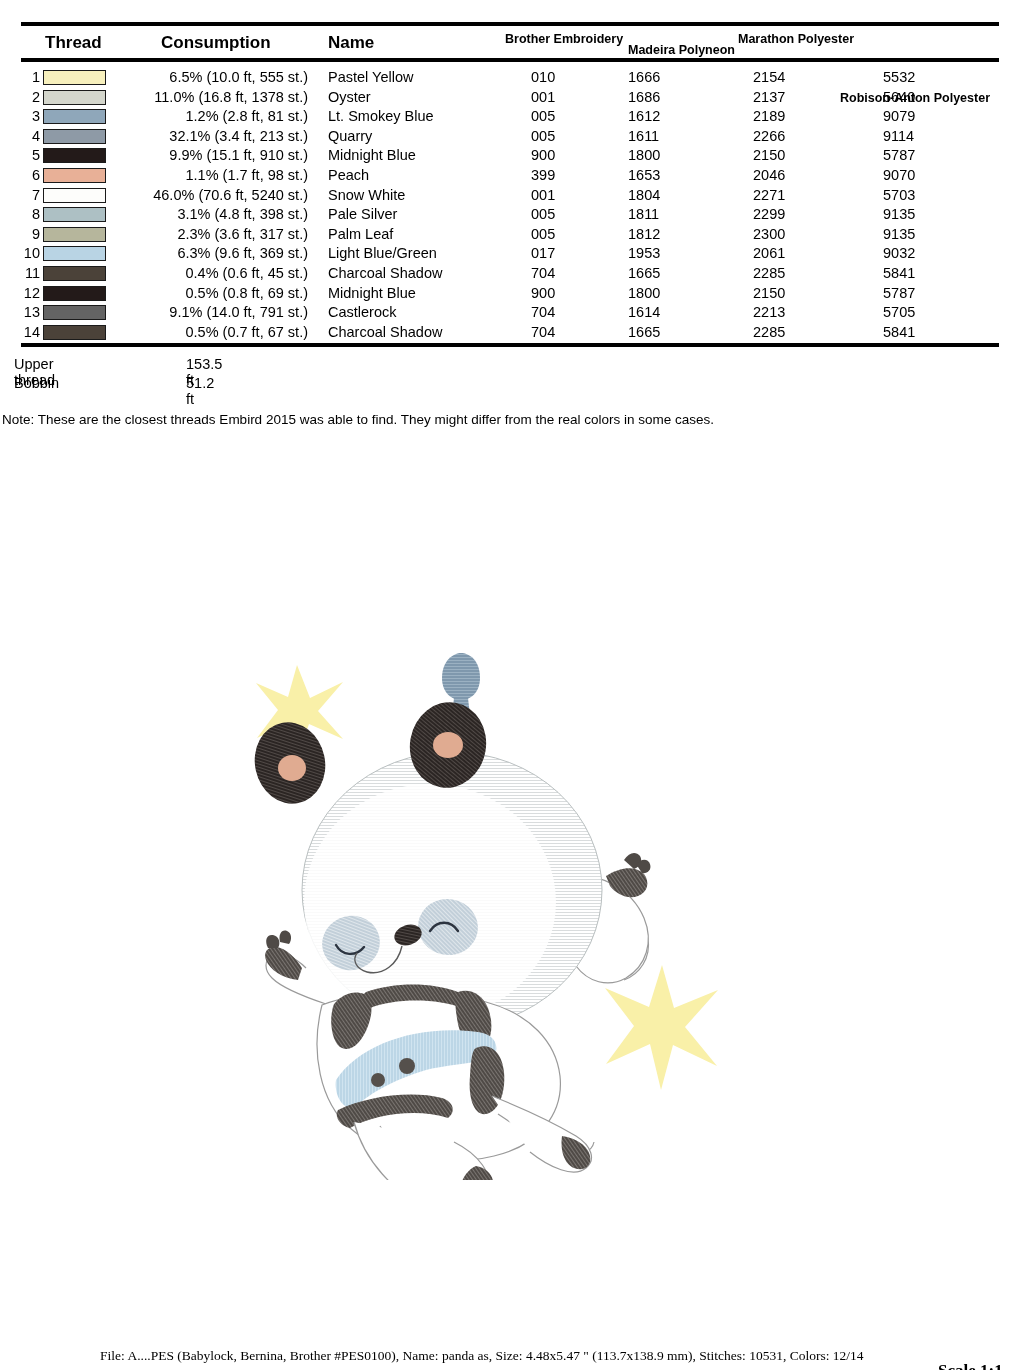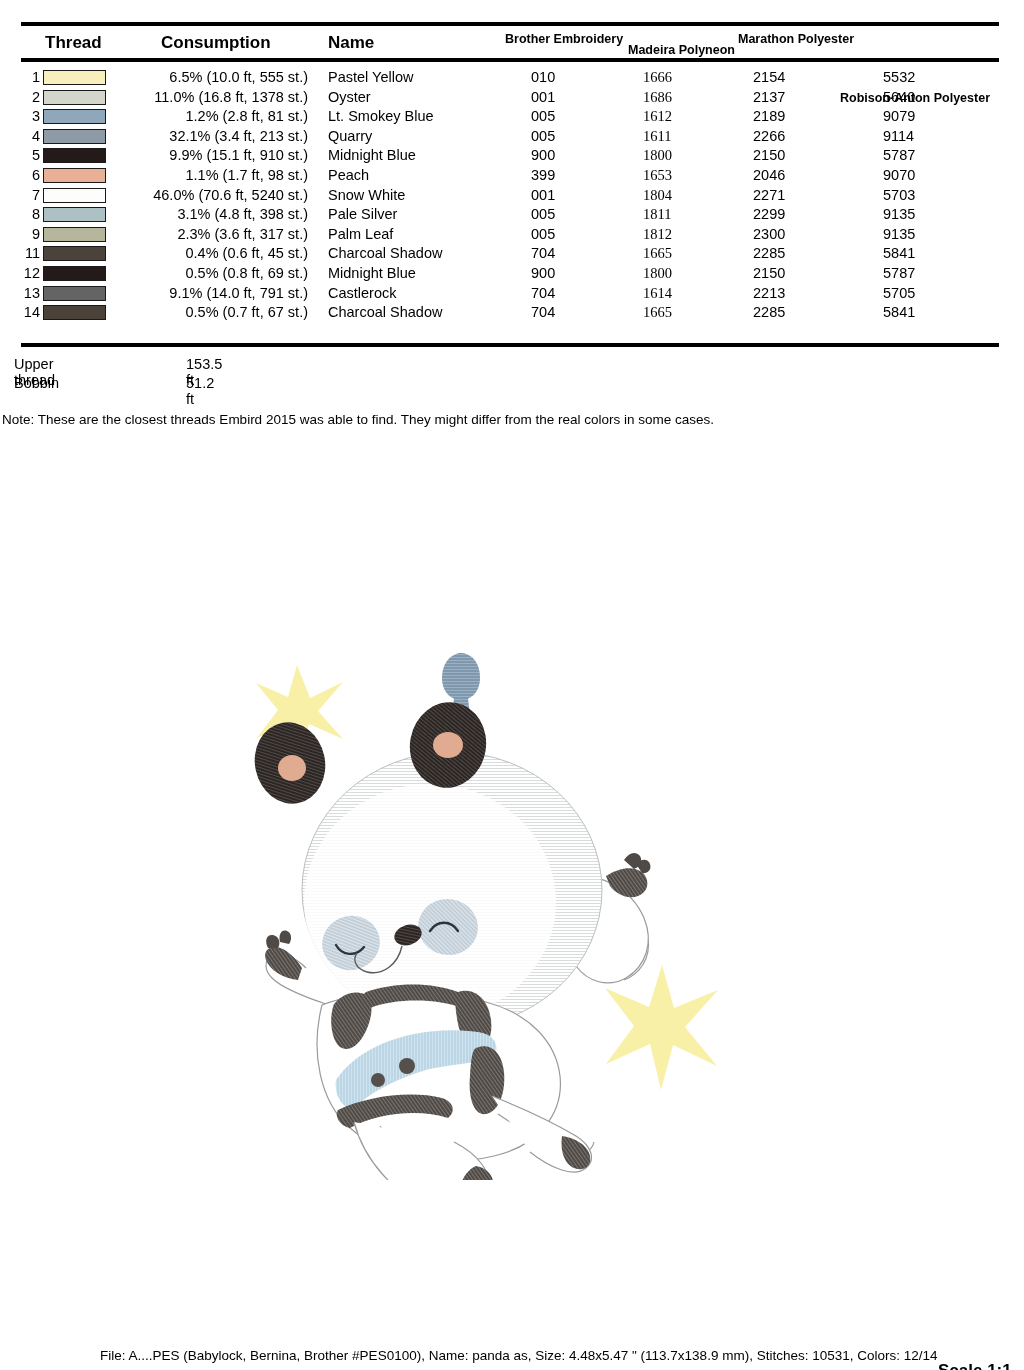--- a/index.html
+++ b/index.html
@@ -90,21 +90,21 @@
     left: 328px;
     top: 1px;
   }
   .t-num {
     position: absolute;
     width: 70px;
     text-align: left;
     top: 1px;
   }
   .t-brother  { left: 531px; }
-  .t-madeira  { left: 643px; font-family: Liberation Serif, serif; }
+  .t-madeira  { left: 628px; }
   .t-marathon { left: 753px; }
   .t-robison  { left: 883px; }
 
   
   #totals {
     position: absolute;
     left: 14px;
     top: 356px;
     font-size: 14.5px;
   }
@@ -133,20 +133,21 @@
   }
   #design-preview svg { display: block; }
 
   
   #footer {
     position: absolute;
     left: 0;
     top: 1345px;
     width: 901px;
     height: 25px;
+    font-family: Liberation Serif, serif;
   }
   #footer-info {
     position: absolute;
     left: 100px;
     top: 3px;
     font-size: 13.5px;
     white-space: nowrap;
   }
   #footer-scale {
     position: absolute;
@@ -257,20 +258,30 @@
       </div>
       <div class="trow">
         <span class="t-idx">9</span>
         <span class="t-swatch" style="background: rgb(182, 182, 156);"></span>
         <span class="t-cons">2.3% (3.6 ft, 317 st.)</span>
         <span class="t-name">Palm Leaf</span>
         <span class="t-num t-brother">005</span>
         <span class="t-num t-madeira">1812</span>
         <span class="t-num t-marathon">2300</span>
         <span class="t-num t-robison">9135</span>
+      </div>
+      <div class="trow">
+        <span class="t-idx">10</span>
+        <span class="t-swatch" style="background: rgb(185, 212, 228);"></span>
+        <span class="t-cons">6.3% (9.6 ft, 369 st.)</span>
+        <span class="t-name">Light Blue/Green</span>
+        <span class="t-num t-brother">017</span>
+        <span class="t-num t-madeira">1953</span>
+        <span class="t-num t-marathon">2061</span>
+        <span class="t-num t-robison">9032</span>
       </div>
       <div class="trow">
         <span class="t-idx">11</span>
         <span class="t-swatch" style="background: rgb(75, 66, 57);"></span>
         <span class="t-cons">0.4% (0.6 ft, 45 st.)</span>
         <span class="t-name">Charcoal Shadow</span>
         <span class="t-num t-brother">704</span>
         <span class="t-num t-madeira">1665</span>
         <span class="t-num t-marathon">2285</span>
         <span class="t-num t-robison">5841</span>

